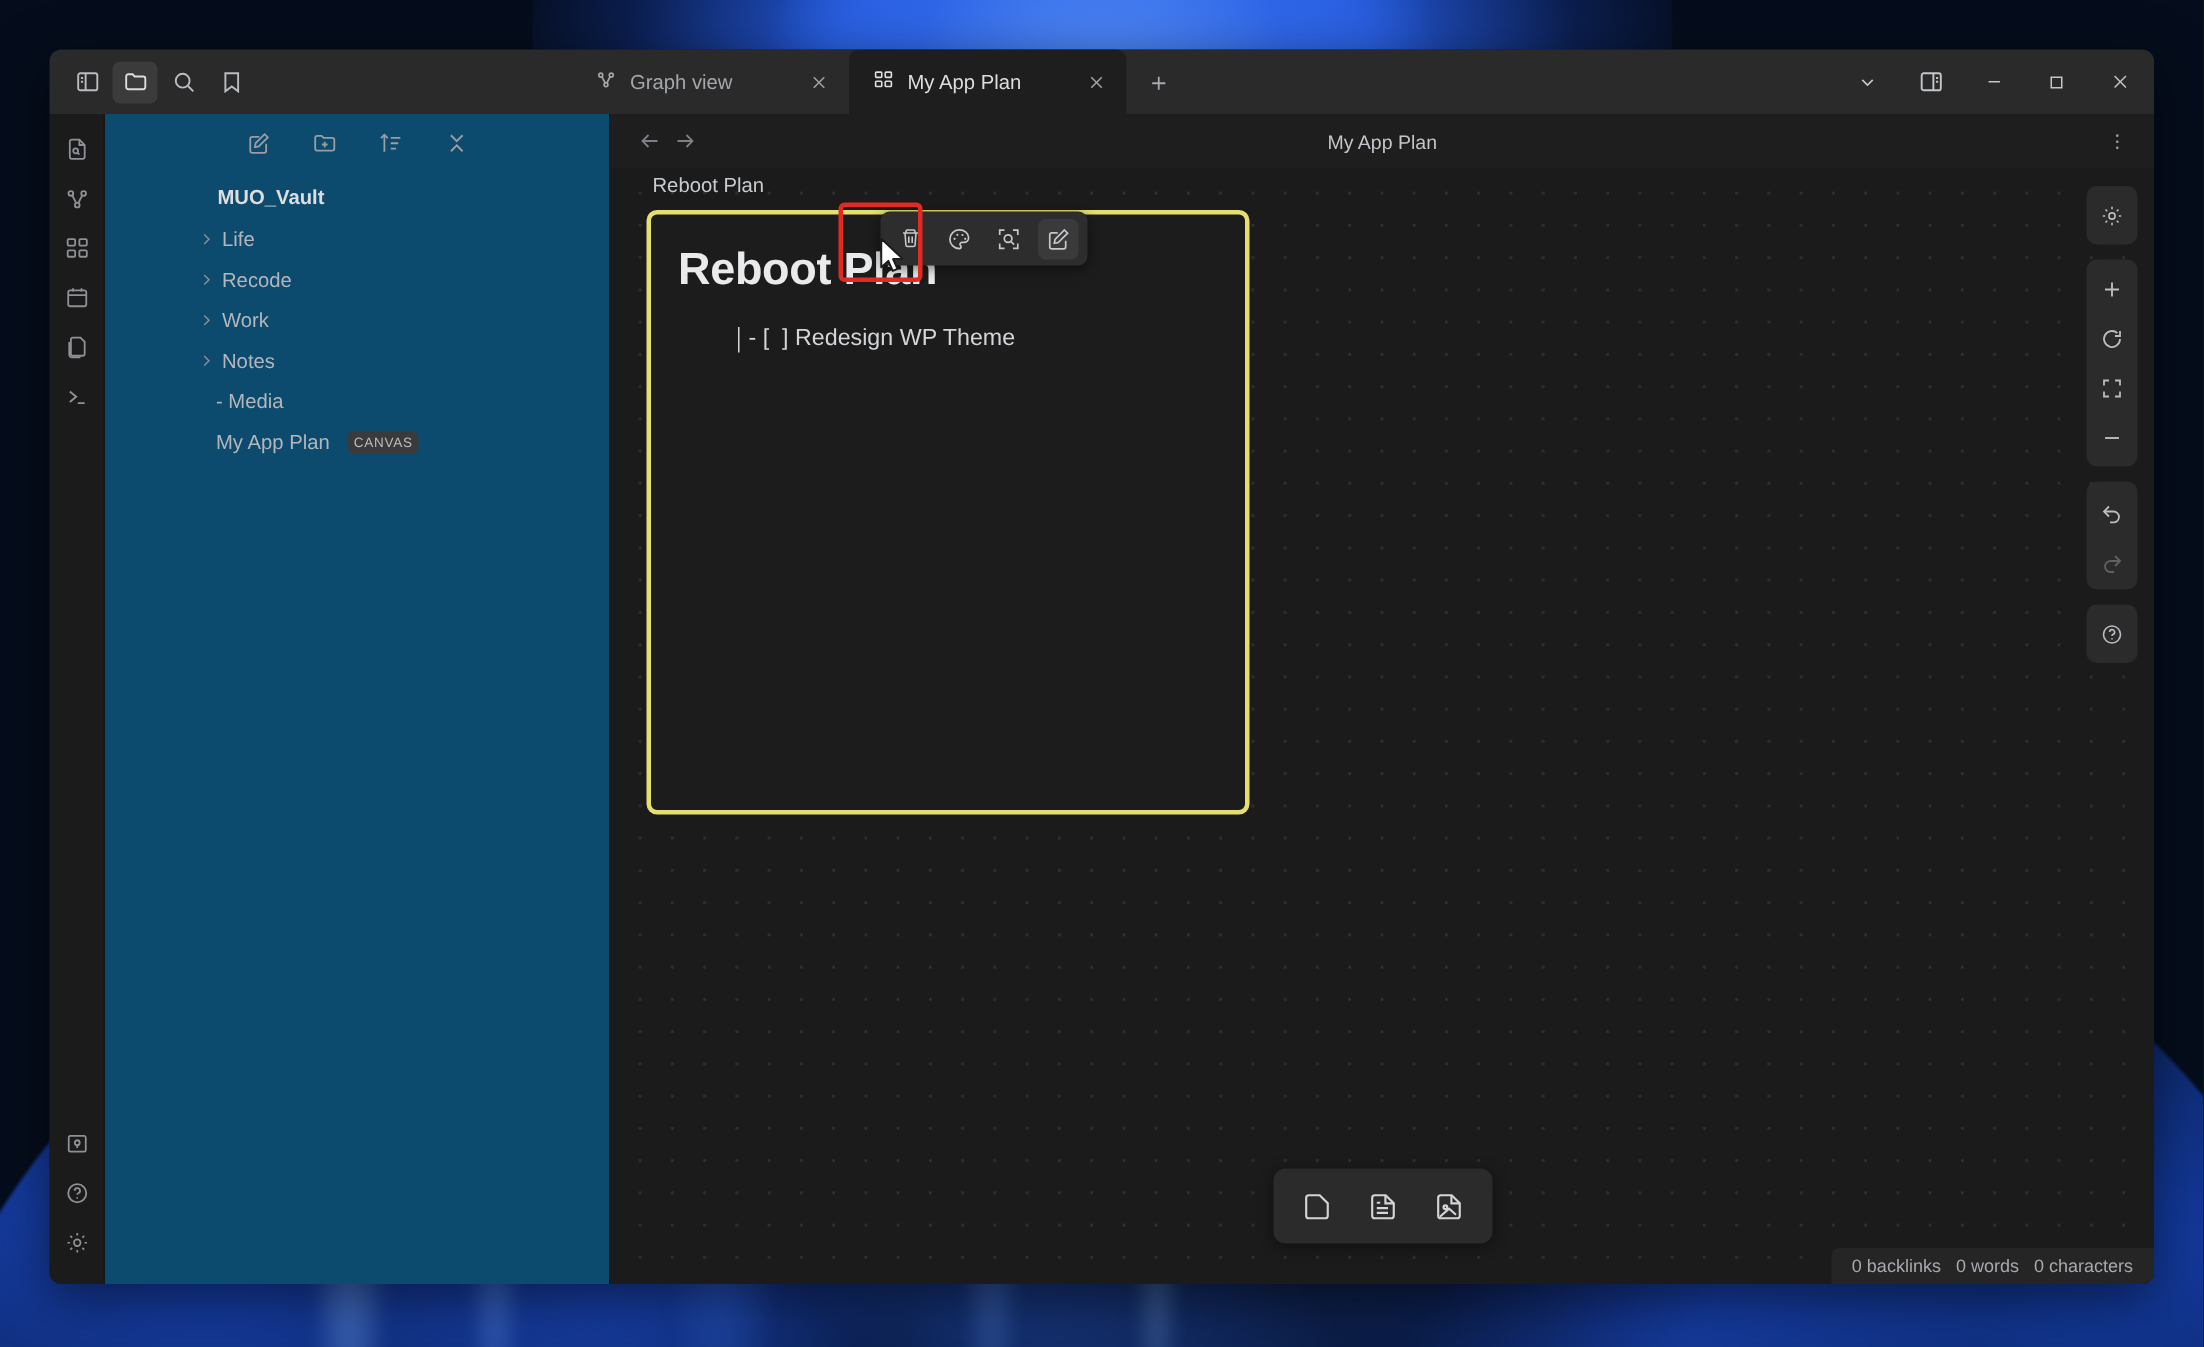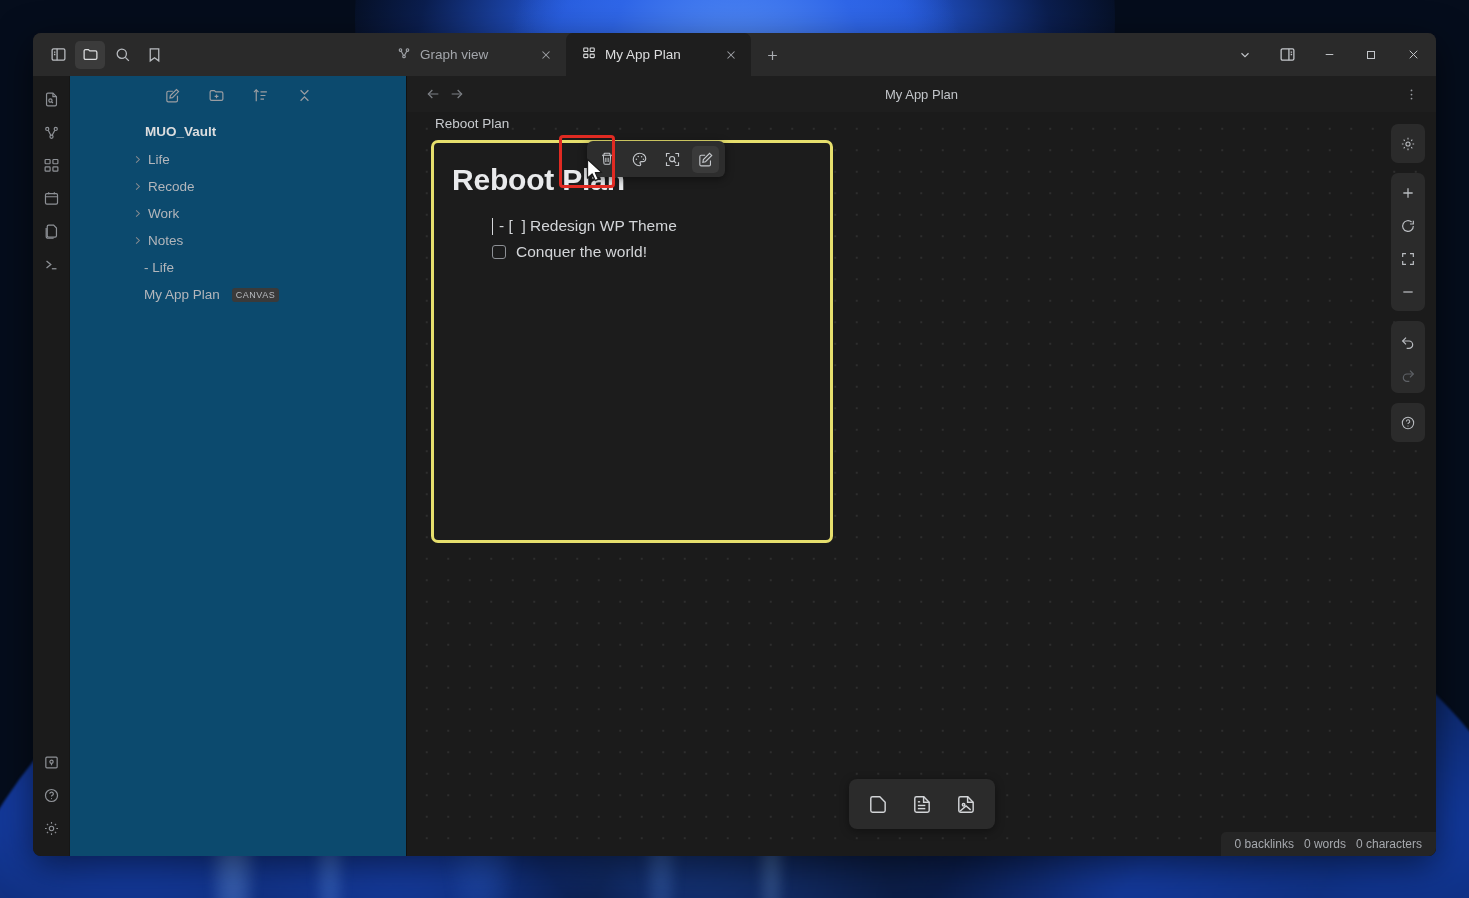--- a/index.html
+++ b/index.html
@@ -478,21 +478,21 @@
         <div class="tree-row">
           <span class="chev">
             <svg width="11" height="11" viewBox="0 0 24 24" fill="none" stroke="currentColor" stroke-width="2.2">
               <polyline points="9,5 16,12 9,19"></polyline>
             </svg>
           </span>
           <span>Notes</span>
         </div>
 
         <div class="tree-row file">
-          <span>- Life</span>
+          <span>- Media</span>
         </div>
 
         <div class="tree-row file">
           <span>My App Plan</span>
           <span class="badge">CANVAS</span>
         </div>
       </div>
     </div>
 
     <div class="mainpane">
@@ -528,24 +528,20 @@
 
         <div class="card">
           <h1>Reboot Plan</h1>
 
           <div class="todo raw">
             <span class="caret"></span>
               <span class="rawtext">- [  ] Redesign WP Theme</span>
           </div>
 
 
-          <div class="todo">
-            <span class="cbox"></span>
-            <span>Conquer the world!</span>
-          </div>
 
           <div class="node-toolbar">
             <div class="nt-btn">
               <svg width="16" height="16" viewBox="0 0 24 24" fill="none" stroke="currentColor" stroke-width="1.6">
                 <polyline points="4.5,6.5 19.5,6.5"></polyline>
                 <path d="M7.5 6.5V4.8A1.3 1.3 0 0 1 8.8 3.5h6.4a1.3 1.3 0 0 1 1.3 1.3v1.7"></path>
                 <path d="M6.5 6.5l.9 12a1.6 1.6 0 0 0 1.6 1.5h6a1.6 1.6 0 0 0 1.6-1.5l.9-12"></path>
                 <line x1="10.3" y1="10" x2="10.3" y2="16.6"></line>
                   <line x1="13.7" y1="10" x2="13.7" y2="16.6"></line>
               </svg>

